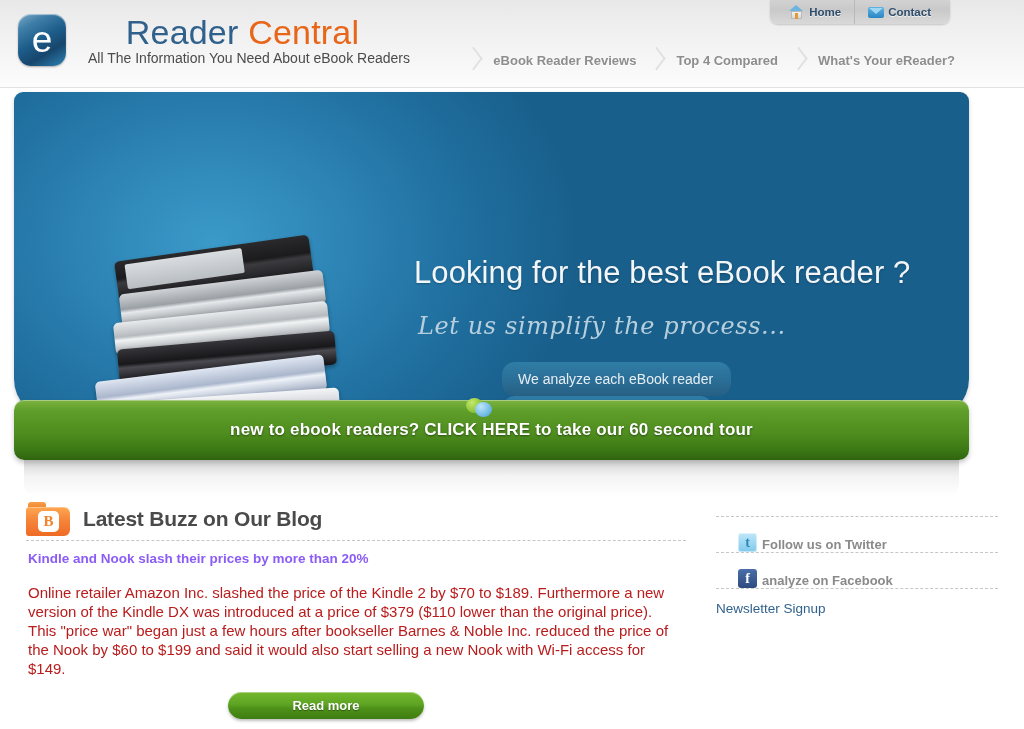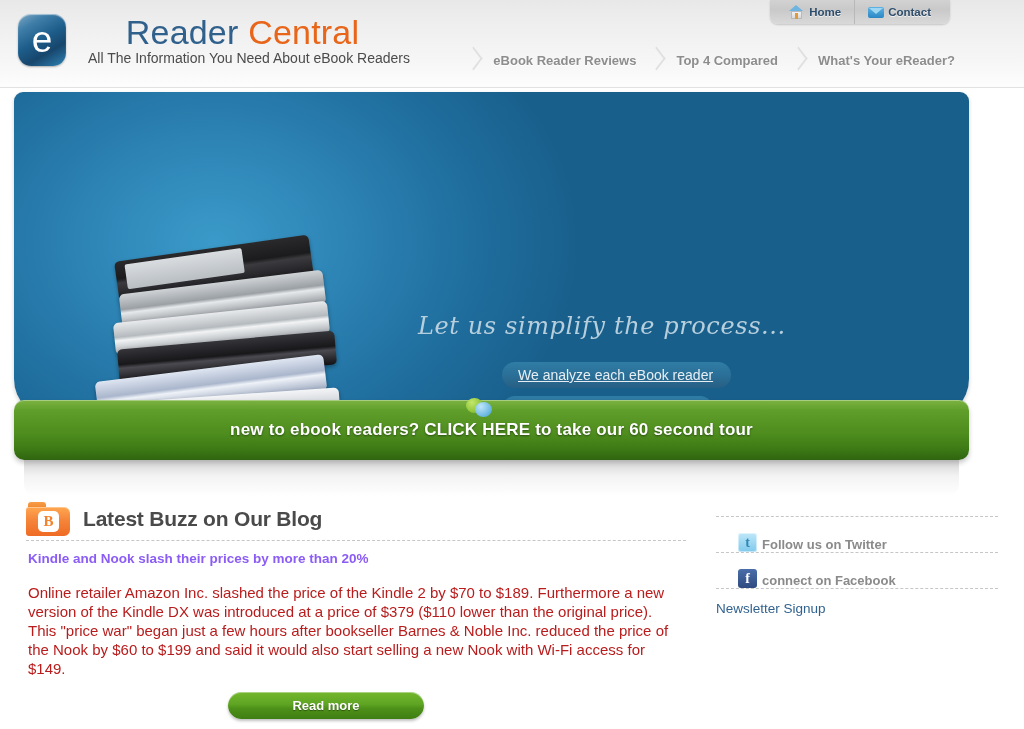--- a/index.html
+++ b/index.html
@@ -166,31 +166,30 @@
   .bullet {
     display: flex;
     align-items: center;
     height: 26px;
     margin-bottom: 8px;
     position: relative;
   }
   .bullet .pill {
     position: absolute;
     left: 36px; top: 0;
-    height: 26px;
+    height: 34px;
     display: flex;
     align-items: center;
     padding: 0 18px 0 16px;
     border-radius: 13px;
     background: linear-gradient(to bottom, #2f7da6 0%, #2a6e96 55%, #275f84 100%);
     font-size: 14px;
     color: #e6eef3;
     white-space: nowrap;
     cursor: pointer;
-    text-decoration: underline;
   }
   .b-ico { width: 27px; height: 26px; position: relative; z-index: 2; flex: none; }
 
   
   .ico-chip {
     width: 25px; height: 23px;
     border-radius: 5px;
     background: linear-gradient(to bottom, #8fa3ae 0%, #5d6d77 100%);
     box-shadow: 0 1px 2px rgba(0,0,0,.4);
     position: relative;
@@ -507,20 +506,21 @@
   <div class="stack">
     <div class="dev d1"></div>
     <div class="dev d2"></div>
     <div class="dev d3"></div>
     <div class="dev d4"></div>
     <div class="dev d5"></div>
     <div class="dev d6"></div>
     <div class="dev d7"></div>
   </div>
 
+  <div class="hero-h1">Looking for the best eBook reader ?</div>
   <div class="hero-h2">Let us simplify the process...</div>
 
   <div class="bullets">
     <div class="bullet">
       <span class="b-ico"><span class="ico-chip"></span></span>
       <span class="pill">We analyze each eBook reader</span>
     </div>
     <div class="bullet">
       <span class="b-ico">
         <span class="ico-bubble"><span class="bg"></span><span class="bb"></span></span>
@@ -566,19 +566,19 @@
 
     <div class="side-list">
       <hr class="dashed">
       <div class="side-row">
         <span class="ico-tw"></span>
         <span class="side-label">Follow us on Twitter</span>
       </div>
       <hr class="dashed">
       <div class="side-row">
         <span class="ico-fb"></span>
-        <span class="side-label">connect on Facebook</span>
+        <span class="side-label">analyze on Facebook</span>
       </div>
       <hr class="dashed">
       <div class="newsletter">Newsletter Signup</div>
     </div>
   </div>
 </div>
 
 </body></html>

